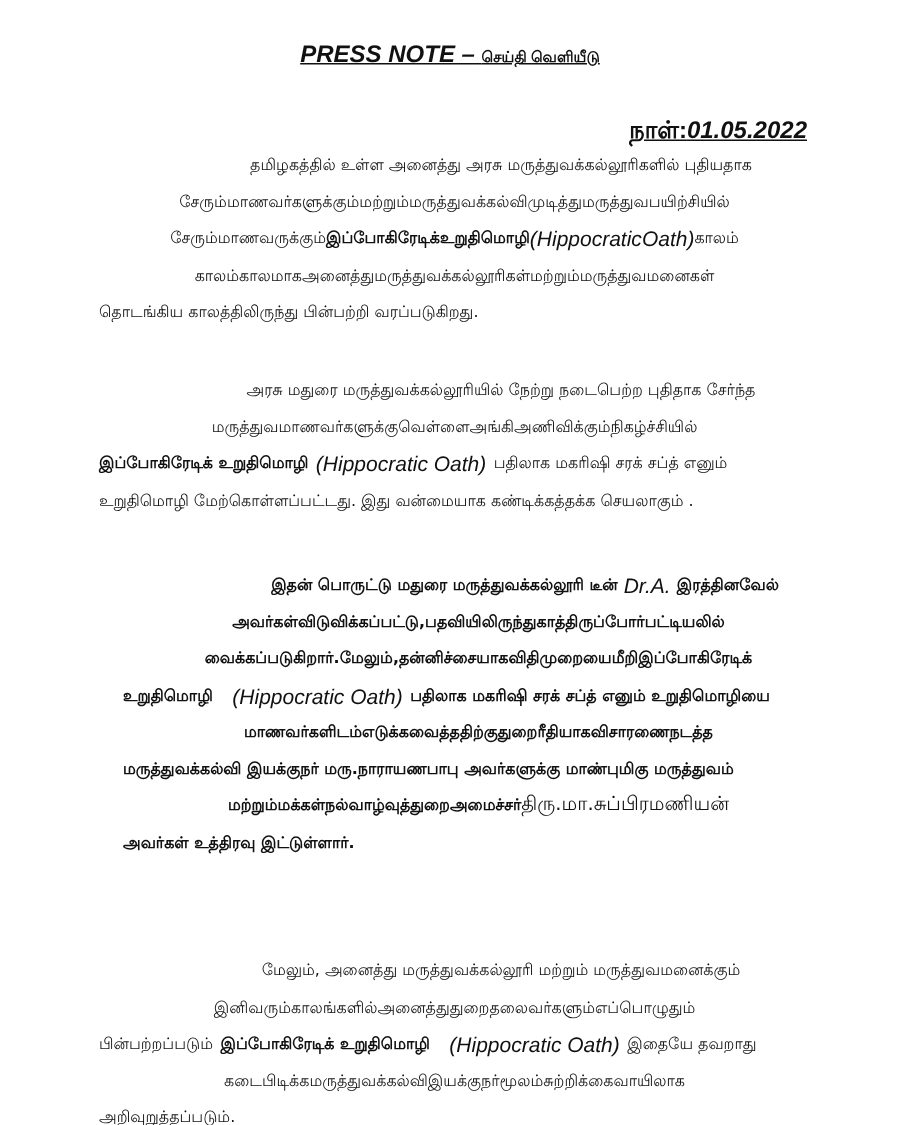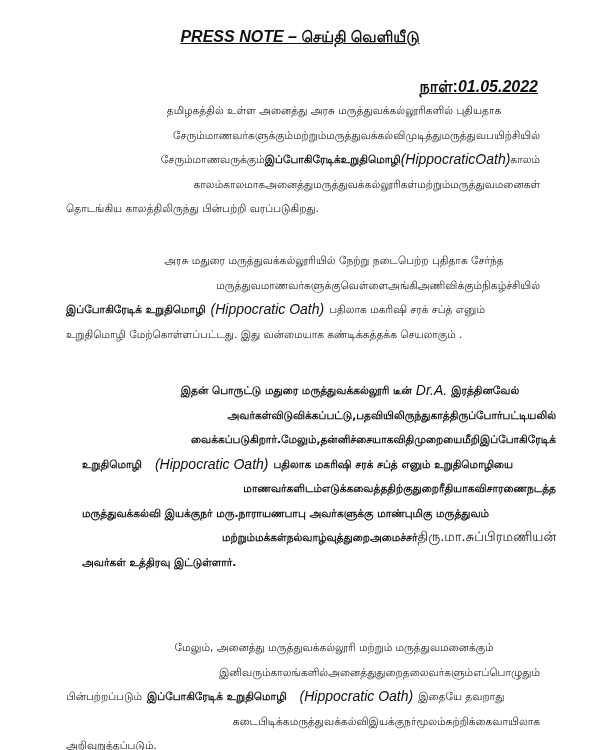--- a/index.html
+++ b/index.html
@@ -9,31 +9,31 @@
       color: #111111;
     }
     .page { position: absolute; left: 0; top: 0; width: 600px; height: 750px; }
     .title {
       position: absolute; left: 0; width: 600px; top: 28px; text-align: center;
       font-size: 16px; text-decoration: underline;
       font-family: "Liberation Sans", "DejaVu Sans", sans-serif;
       letter-spacing: 0px;
     }
     .title .en { font-style: italic; font-weight: bold; margin-top: 48px; }
-    .title .ta { font-weight: bold; font-size: 15px; }
+    .title .ta { font-weight: bold; font-size: 10px; }
     .date {
       position: absolute; right: 62px; top: 78px; font-size: 16px;
       text-decoration: underline; font-weight: bold;
       font-family: "Liberation Sans", "DejaVu Sans", sans-serif;
     }
     .date .val { font-style: italic; }
     .para { position: absolute; left: 66px; width: 474px; font-size: 10.6px; }
     .line {
       height: 24.5px; line-height: 24.5px; white-space: nowrap;
-      display: flex; justify-content: flex-end; overflow: visible;
+      display: flex; justify-content: center; overflow: visible;
     }
     .line.left { justify-content: flex-start; gap: 5px; }
     .line.indent { padding-left: 62px; justify-content: center; gap: 4px; }
     .b { font-weight: bold; }
     .i { font-style: italic; font-family: "Liberation Sans", "DejaVu Sans", sans-serif; font-size: 14px; }
     .big { font-size: 13px; font-weight: normal; }
     .bold-para { font-weight: bold; }
     .bold-para .nb { font-weight: normal; }
   </style>
 </head>

